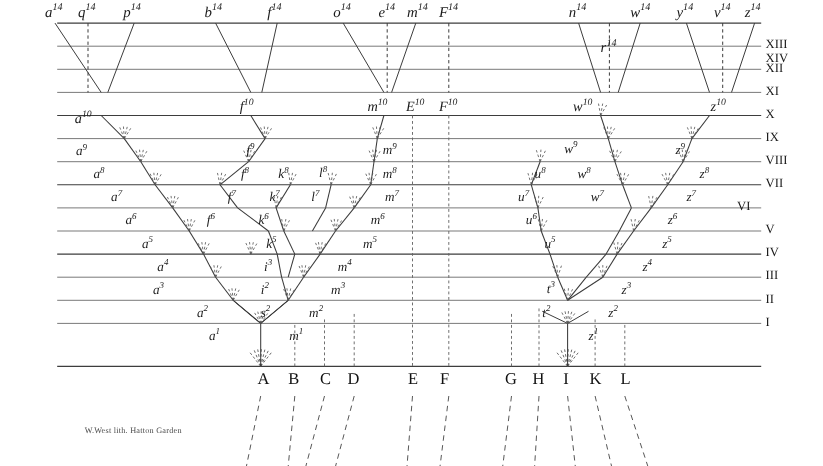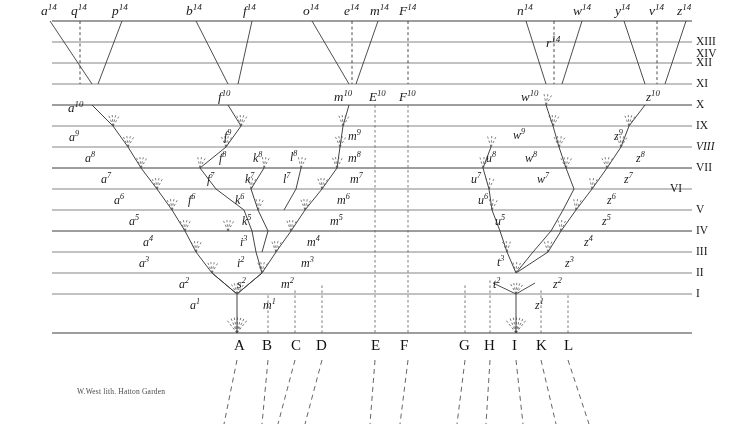--- a/index.html
+++ b/index.html
@@ -351,21 +351,21 @@
       </g>
   </svg>
 
   <div id="roman-layer">
       <div class="roman" style="left: 696px; top: 15px; margin-top: 33px;">XIV</div>
       <div class="roman" style="left: 696px; top: 36px;">XIII</div>
       <div class="roman" style="left: 696px; top: 57px;">XII</div>
       <div class="roman" style="left: 696px; top: 78px;">XI</div>
       <div class="roman" style="left: 696px; top: 99px;">X</div>
       <div class="roman" style="left: 696px; top: 120px;">IX</div>
-      <div class="roman" style="left: 696px; top: 141px; font-style: italic;">VIII</div>
+      <div class="roman" style="left: 696px; top: 141px;">VIII</div>
       <div class="roman" style="left: 696px; top: 162px;">VII</div>
       <div class="roman" style="left: 670px; top: 183px;">VI</div>
       <div class="roman" style="left: 696px; top: 204px;">V</div>
       <div class="roman" style="left: 696px; top: 225px;">IV</div>
       <div class="roman" style="left: 696px; top: 246px; text-align: right;">III</div>
       <div class="roman" style="left: 696px; top: 267px;">II</div>
       <div class="roman" style="left: 696px; top: 288px;">I</div>
     </div>
   <div id="g14-layer">
       <div class="lbl gen14" style="left: 41px; top: 4px;"><span>a</span><sup>14</sup></div>

